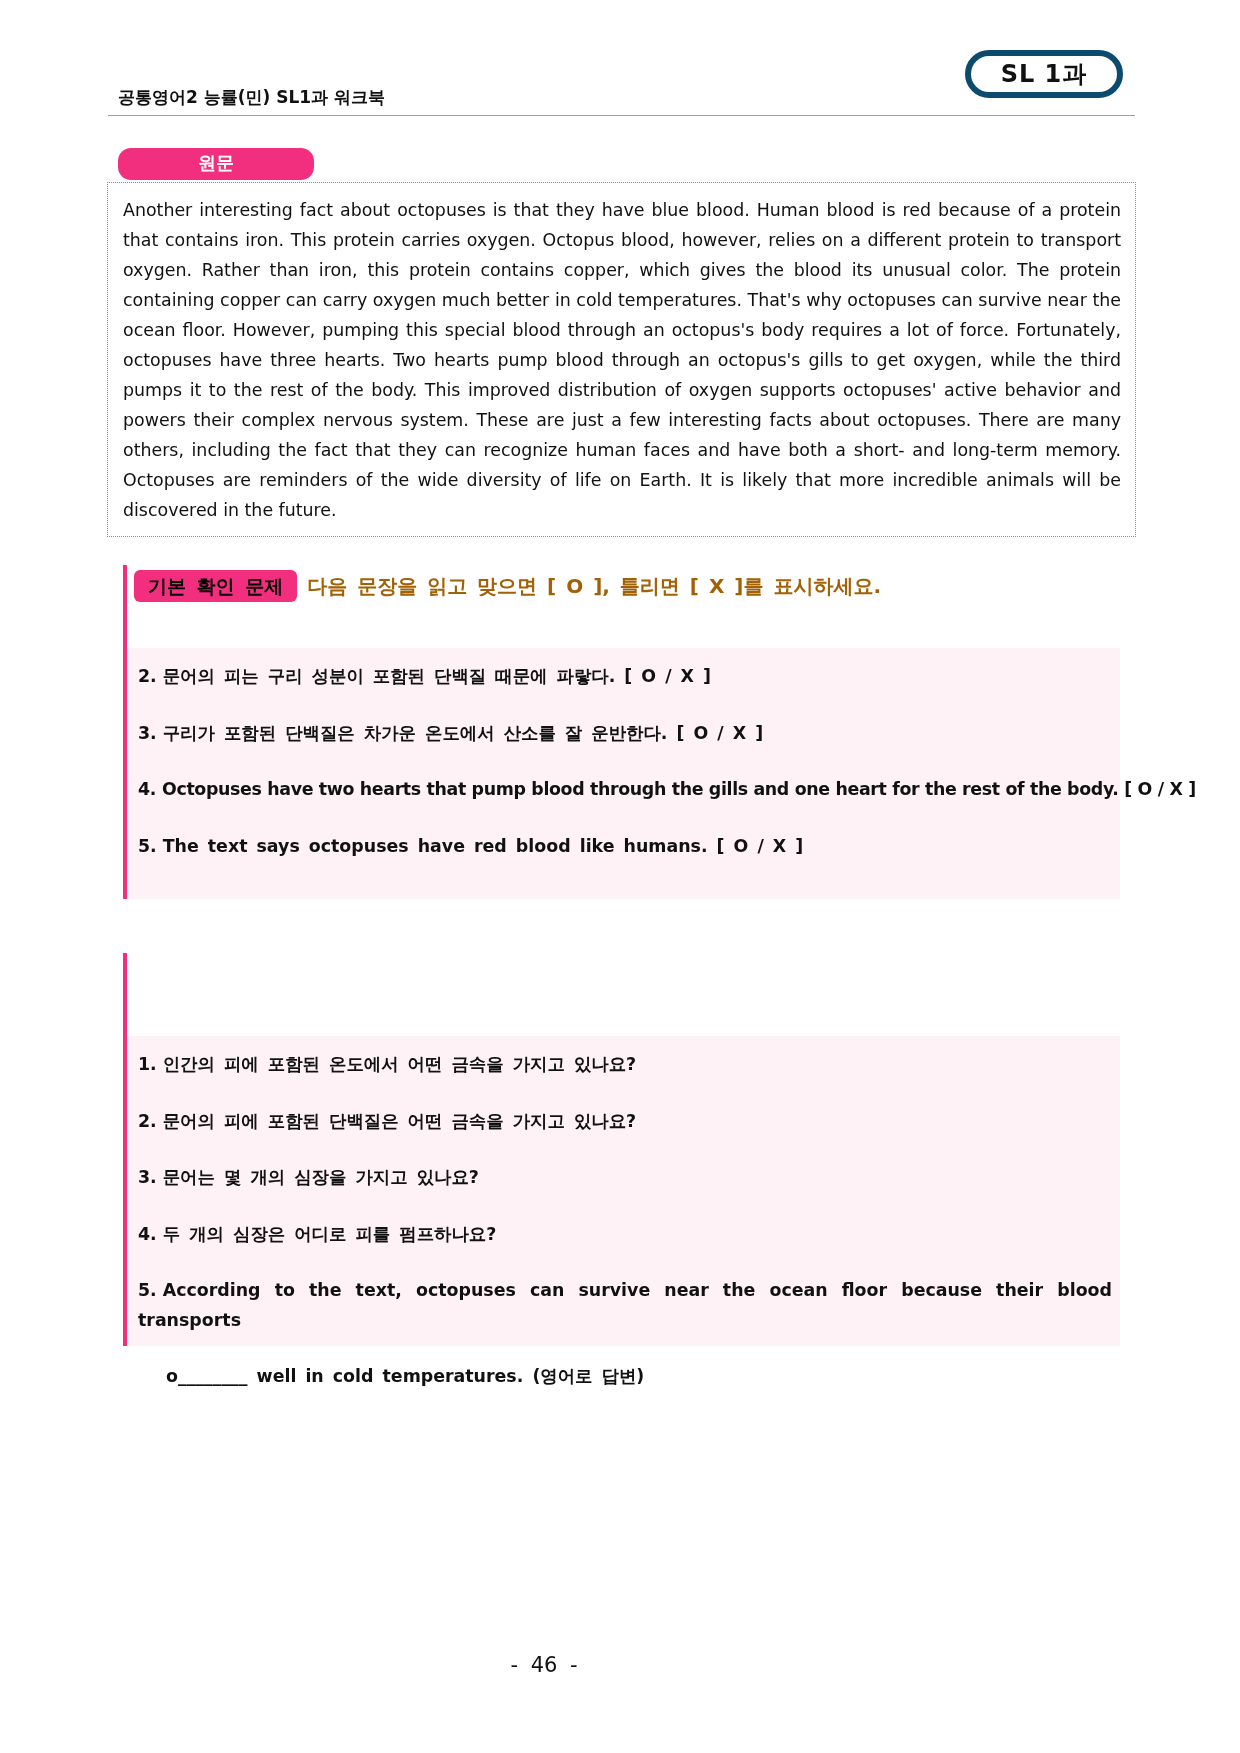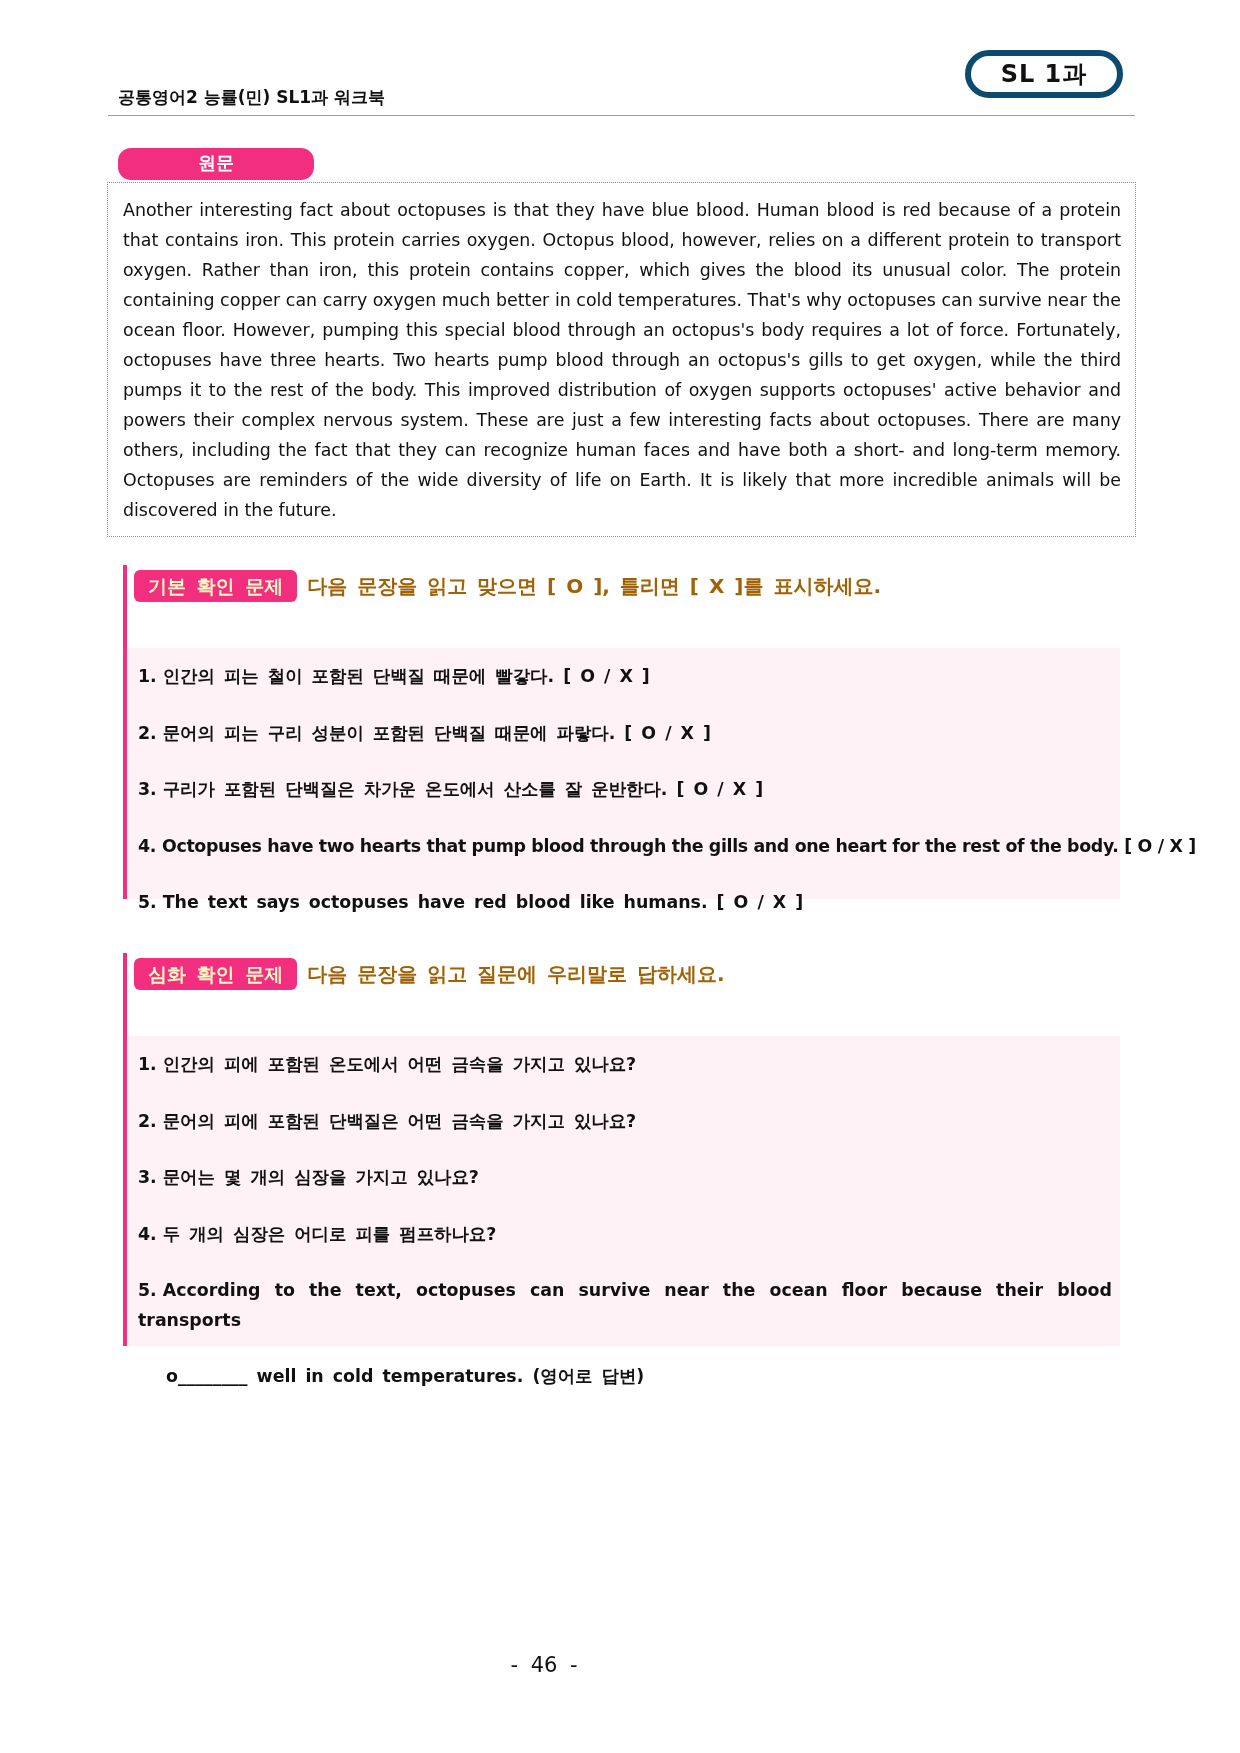--- a/index.html
+++ b/index.html
@@ -40,21 +40,21 @@
       margin: 4px; font-size: 17.4px; line-height: 30px; text-align: justify;
     }
     .q-section { position: absolute; left: 123px; }
     .q-bar {
       position: absolute; left: 0; top: 0; width: 4px; background: #f22f7f;
     }
     .q-head {
       position: absolute; left: 11px; top: 5px; display: flex; align-items: center;
     }
     .q-tag {
-      background: #f22f7f; color: #fef9c3; border-radius: 6px;
+      background: #f22f7f; color: #000000; border-radius: 6px;
       font-size: 19px; font-weight: bold; height: 32px; line-height: 32px;
       padding: 0 14px; word-spacing: 4px;
     }
     .q-instr {
       margin-left: 10px; color: #a16207; font-size: 20px; font-weight: bold;
       word-spacing: 3px;
     }
     .q-list {
       position: absolute; left: 4px; width: 993px; background: #fff2f7;
       box-sizing: border-box; padding-left: 11px;
@@ -88,43 +88,36 @@
 </div>
 
 <div class="q-section" style="top:565px; height:334px; width:1000px;">
   <div class="q-bar" style="height:334px;"></div>
   <div class="q-head">
     <span class="q-tag">기본 확인 문제</span>
     <span class="q-instr">다음 문장을 읽고 맞으면 [ O ], 틀리면 [ X ]를 표시하세요.</span>
   </div>
   <div class="q-list" style="top:83px; height:251px; padding-top:13px;">
     <div class="q-item">
-      <span class="num">1.</span><span>인간의 피는 철이 포함된 단백질 때문에 빨갛다. [ O / X ]</span>
-    </div>
-    <div class="q-item">
       <span class="num">2.</span><span>문어의 피는 구리 성분이 포함된 단백질 때문에 파랗다. [ O / X ]</span>
     </div>
     <div class="q-item">
       <span class="num">3.</span><span>구리가 포함된 단백질은 차가운 온도에서 산소를 잘 운반한다. [ O / X ]</span>
     </div>
     <div class="q-item en-tight">
       <span class="num">4.</span><span>Octopuses have two hearts that pump blood through the gills and one heart for the rest of the body. [ O / X ]</span>
     </div>
     <div class="q-item">
       <span class="num">5.</span><span>The text says octopuses have red blood like humans. [ O / X ]</span>
     </div>
   </div>
 </div>
 
 <div class="q-section" style="top:953px; height:393px; width:1000px;">
   <div class="q-bar" style="height:393px;"></div>
-  <div class="q-head">
-    <span class="q-tag">심화 확인 문제</span>
-    <span class="q-instr">다음 문장을 읽고 질문에 우리말로 답하세요.</span>
-  </div>
   <div class="q-list" style="top:83px; height:310px; padding-top:13px;">
     <div class="q-item">
       <span class="num">1.</span><span>인간의 피에 포함된 온도에서 어떤 금속을 가지고 있나요?</span>
     </div>
     <div class="q-item">
       <span class="num">2.</span><span>문어의 피에 포함된 단백질은 어떤 금속을 가지고 있나요?</span>
     </div>
     <div class="q-item">
       <span class="num">3.</span><span>문어는 몇 개의 심장을 가지고 있나요?</span>
     </div>

